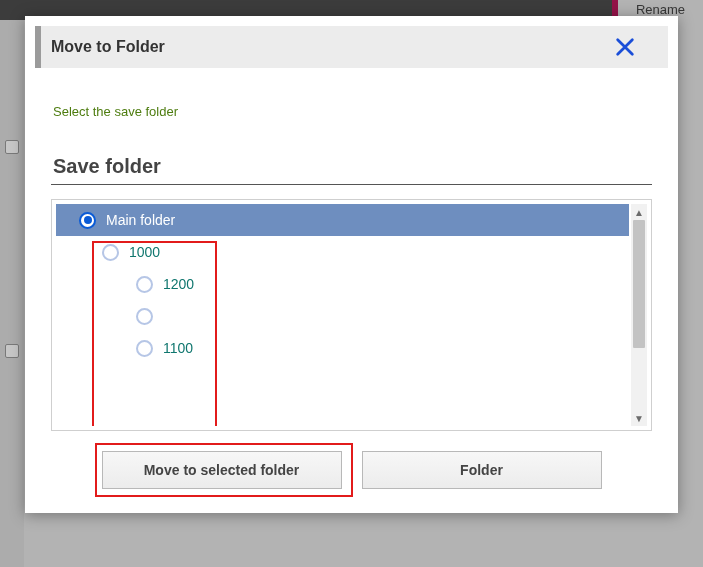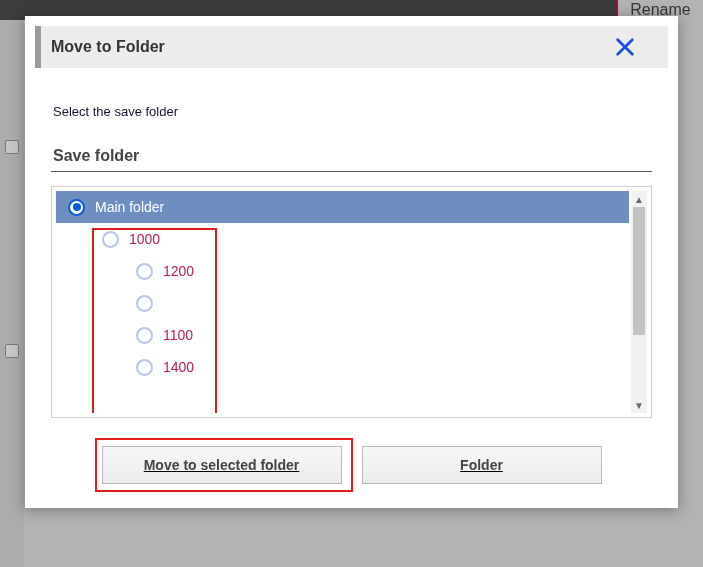--- a/index.html
+++ b/index.html
@@ -22,24 +22,24 @@
   .bg-dark-top {
     position: absolute;
     left: 0; right: 0; top: 0; height: 20px;
     background: #4e4e4e;
   }
   .bg-right-header {
     position: absolute;
     right: 0; top: 0; height: 20px; width: 85px;
     background: #e6e6e6;
     color: #474747;
-    font-size: 16px;
+    font-size: 13px;
     line-height: 20px;
     text-align: center;
-    border-left: 2px solid #be185d;
+    border-left: 6px solid #be185d;
   }
   .bg-left-band {
     position: absolute;
     left: 0; top: 20px; bottom: 0; width: 24px;
     background: #dddddd;
   }
   .bg-left-band .chk {
     width: 12px; height: 12px;
     border: 1px solid #9c9c9c;
     background: #fff;
@@ -85,26 +85,26 @@
     color: #1a4ed8;
   }
   .close-x svg { width: 22px; height: 22px; display:block; }
 
   .modal-body {
     padding: 8px 26px 24px 26px;
   }
 
   .instruction {
     font-size: 13px;
-    color: #0f172a;
-    margin: 18px 2px 28px 2px;
+    color: #4d7c0f;
+    margin: 18px 2px 36px 2px;
   }
 
   .section-label {
-    font-size: 16px;
+    font-size: 20px;
     font-weight: bold;
     color: #444;
     margin-bottom: 6px;
     padding-left: 2px;
   }
   .section-rule {
     border: none;
     border-top: 1px solid #555;
     margin: 2px 0 14px 0;
   }
@@ -122,21 +122,21 @@
     top: 4px; bottom: 4px; left: 4px;
     right: 22px;
     overflow: hidden;
   }
 
   .tree-row {
     display: flex;
     align-items: center;
     height: 32px;
     font-size: 14px;
-    padding-left: 12px;
+    padding-left: 23px;
     box-sizing: border-box;
     cursor: pointer;
     position: relative;
   }
   .tree-row .radio {
     width: 13px; height: 13px;
     border-radius: 50%;
     border: 2px solid #b6c6e6;
     margin-right: 10px;
     background: #fff;
@@ -155,21 +155,21 @@
   }
   .tree-row.selected .radio::after {
     content: "";
     position: absolute;
     left: 2.5px; top: 2.5px;
     width: 8px; height: 8px;
     border-radius: 50%;
     background: #0b5bd6;
   }
 
-  .tree-row.child { color: #be185d; }
+  .tree-row.child { color: #0f766e; }
   .tree-row.child.l1 { padding-left: 46px; }
   .tree-row.child.l2 { padding-left: 80px; }
 
   .scrollbar {
     position: absolute;
     top: 4px; bottom: 4px; right: 4px;
     width: 16px;
     background: #f1f1f1;
   }
   .sb-arrow {
@@ -191,23 +191,22 @@
     position: absolute;
     border: 2px solid #e21b1b;
     pointer-events: none;
     box-sizing: border-box;
   }
 
   .footer {
     display: flex;
     justify-content: center;
     gap: 20px;
-    margin-top: 28px;
-    position: relative;
-    text-decoration: underline;
+    margin-top: 20px;
+    position: relative;
   }
   .btn {
     width: 240px;
     height: 38px;
     background: linear-gradient(#f7f7f7, #ececec);
     border: 1px solid #b8b8b8;
     font-size: 14px;
     font-weight: bold;
     color: #444;
     cursor: pointer;
@@ -260,24 +259,20 @@
           <span class="radio"></span>
           <span class="label">1200</span>
         </div>
         <div class="tree-row child l2">
           <span class="radio"></span>
         </div>
         <div class="tree-row child l2">
           <span class="radio"></span>
           <span class="label">1100</span>
         </div>
-        <div class="tree-row child l2">
-          <span class="radio"></span>
-          <span class="label">1400</span>
-        </div>
 
         <div class="highlight-box" style="left:36px; top:37px; width:125px; height:188px;"></div>
       </div>
 
       <div class="scrollbar">
         <div class="sb-arrow up">▲</div>
         <div class="sb-thumb"></div>
         <div class="sb-arrow down">▼</div>
       </div>
     </div>

